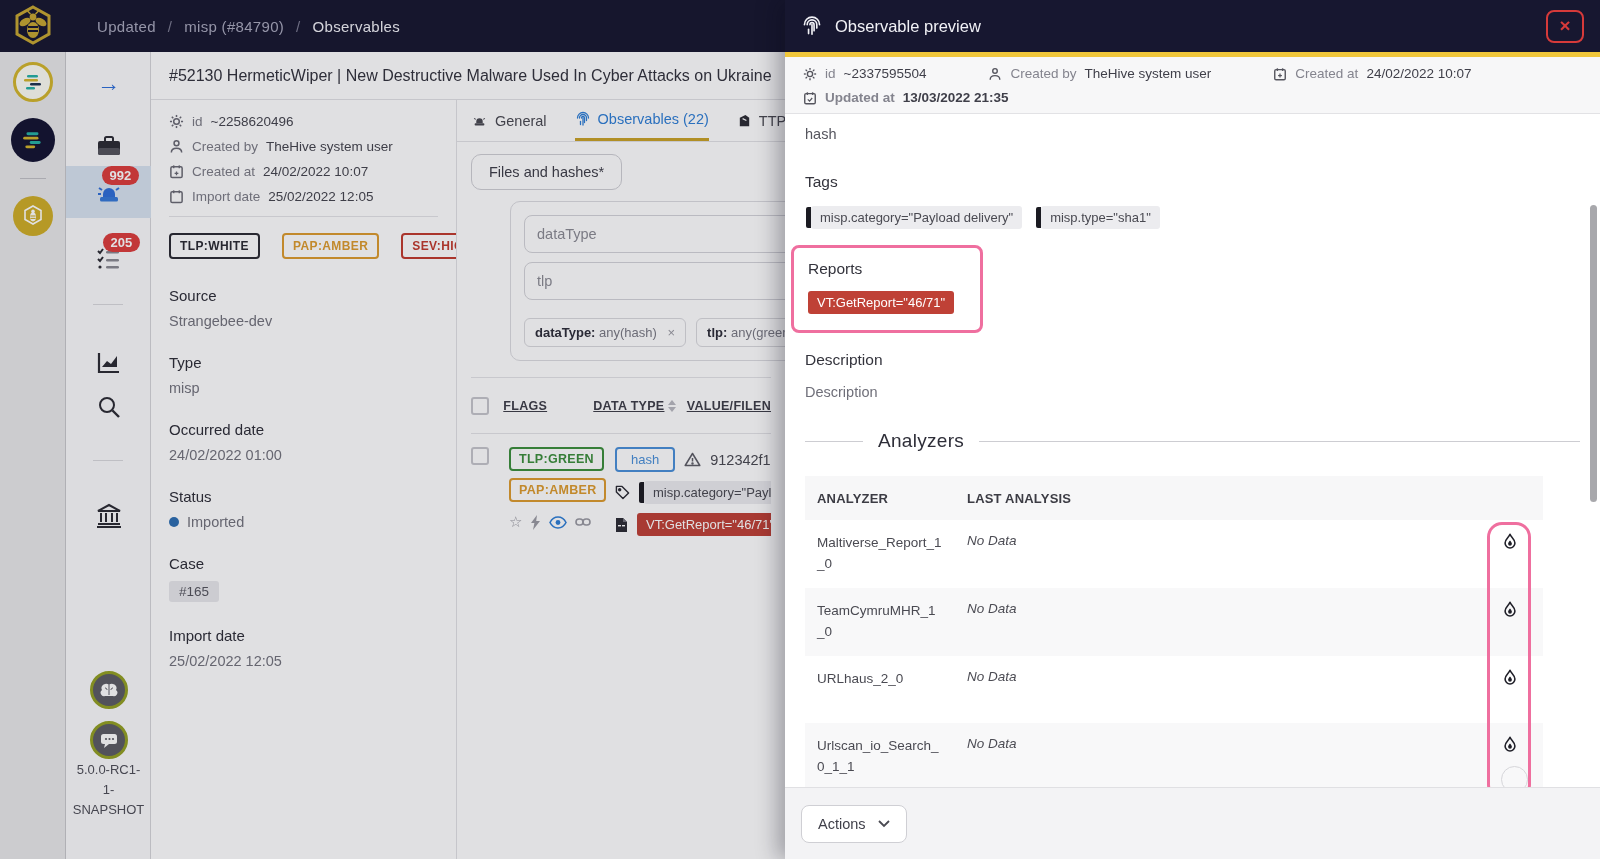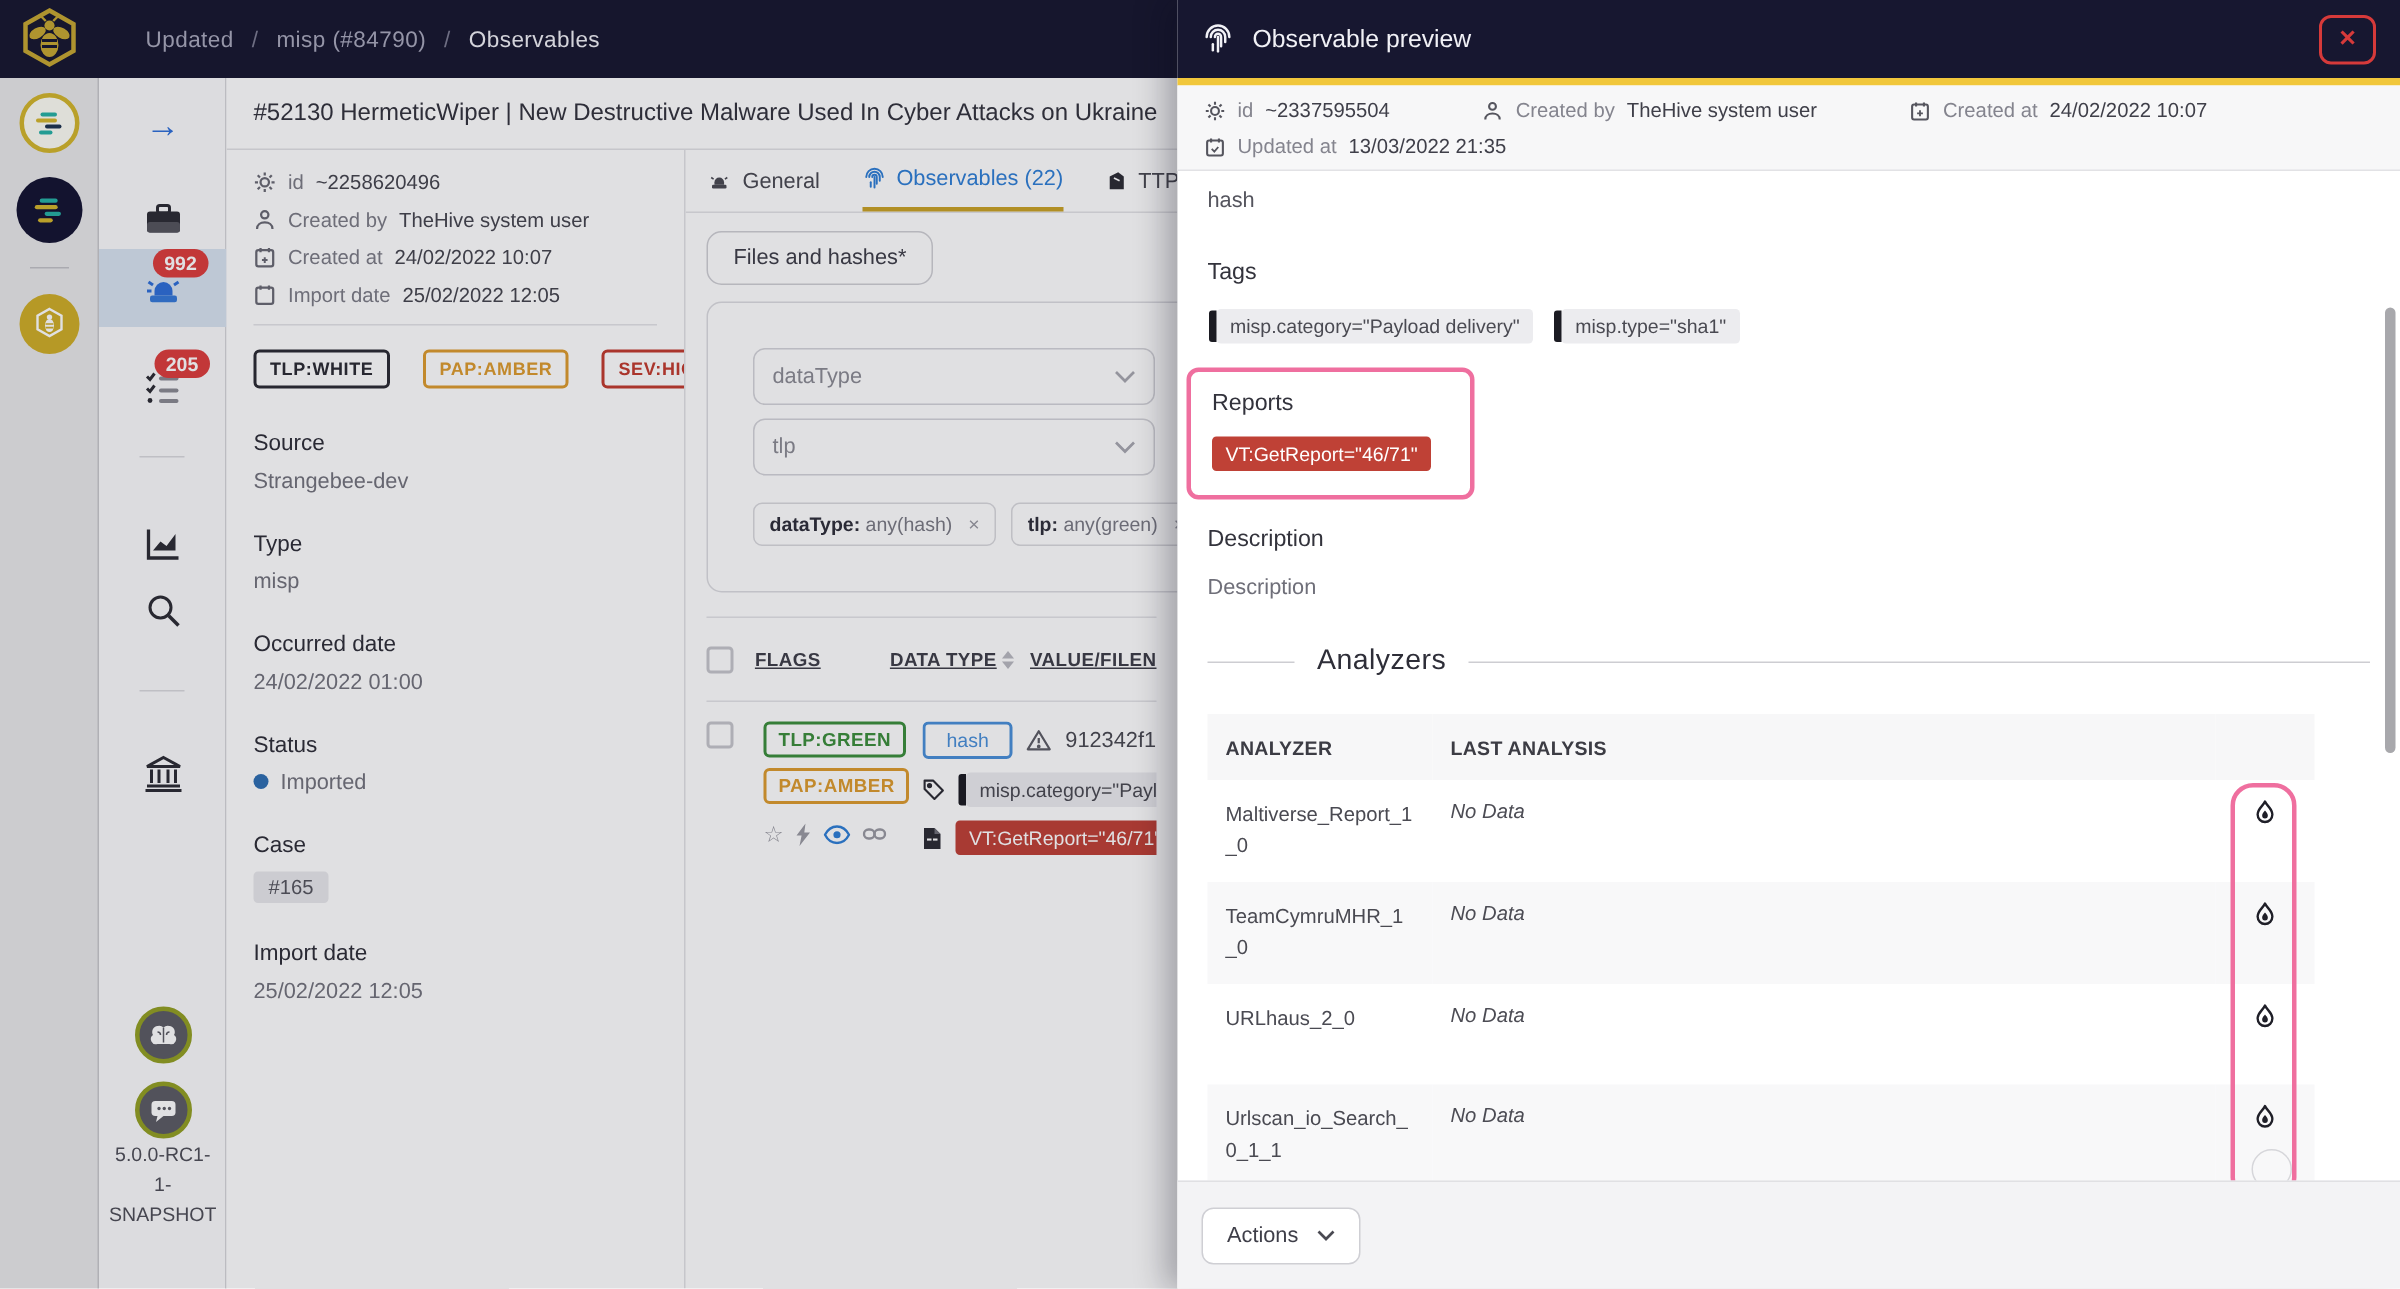--- a/index.html
+++ b/index.html
@@ -84,22 +84,22 @@
   .obspane { flex:1; overflow:hidden; }
   .tabs { height:42px; border-bottom:1px solid #e3e3e6; display:flex;
     align-items:stretch; gap:28px; padding-left:14px; white-space:nowrap; }
   .tab { display:flex; align-items:center; gap:7px; font-size:14.5px;
     color:#4a4a52; }
   .tab.active { color:#2f7fd6; border-bottom:3px solid #c9a227; }
   .obs-content { padding:12px 14px; }
   .btn-outline { display:inline-flex; align-items:flex-end; gap:8px;
     border:1px solid #cfcfd4; border-radius:10px; padding:9px 17px;
     font-size:14.5px; color:#3f3f49; background:#fff; }
-  .filter-card { border:1px solid #dcdce0; border-radius:10px; padding:30px;
-    margin-top:11px; width:330px; }
+  .filter-card { border:1px solid #dcdce0; border-radius:10px; padding:13px;
+    margin-top:11px; width:330px;margin-left:39px; }
   .select { border:1px solid #d4d4d9; border-radius:8px; height:38px;
     display:flex; align-items:center; justify-content:space-between;
     padding:0 12px; font-size:14.5px; color:#8b8b94; margin-bottom:9px; }
   .chips-row { display:flex; gap:10px; margin-top:18px; }
   .fchip { border:1px solid #d9d9dd; border-radius:6px; padding:6px 10px;
     font-size:13px; color:#7a7a84; white-space:nowrap; }
   .fchip b { color:#2f2f3a; }
   .fchip .x { color:#9a9aa2; margin-left:7px; }
   .obs-table { margin-top:16px; }
   .tr-head { display:flex; align-items:center; height:57px;
@@ -144,21 +144,21 @@
   .pv-head { height:52px; background:#171730; display:flex; align-items:center;
     padding:0 16px; }
   .pv-title { color:#f1f1f6; font-size:16.5px; margin-left:12px; }
   .pv-close { margin-left:auto; width:38px; height:33px; border:2px solid #d63a3a;
     border-radius:8px; color:#d63a3a; font-size:19px; font-weight:bold;
     display:flex; align-items:center; justify-content:center; background:transparent; }
   .pv-yellow { height:5px; background:#f1c73b; }
   .pv-meta { background:#f7f7f8; border-bottom:1px solid #e2e2e5;
     padding:9px 18px 8px 18px; }
   .pv-meta-row { display:flex; gap:62px; margin-bottom:9px; }
-  .pv-meta-row:last-child { margin-bottom:0; }
+  .pv-meta-row:last-child { margin-bottom:0;font-weight:bold; }
   .pv-group { display:flex; align-items:center; gap:8px; font-size:13.5px;
     white-space:nowrap; }
   .pv-group .lbl { color:#84848e; } .pv-group .val { color:#3f3f49; }
   .pv-body { position:relative; padding:12px 20px 0 20px;
     height:725px; overflow:hidden; }
   .pv-hash { font-size:14.5px; color:#55555e; }
   .pv-h { font-size:15.5px; color:#33333c; margin-top:31px; margin-bottom:15px; }
   .tagchips { display:flex; gap:14px; }
   .reports-annot { display:inline-block; border:3px solid #ef6f9f;
     border-radius:8px; padding:12px 26px 16px 14px; margin:16px 0 0 -14px; }

